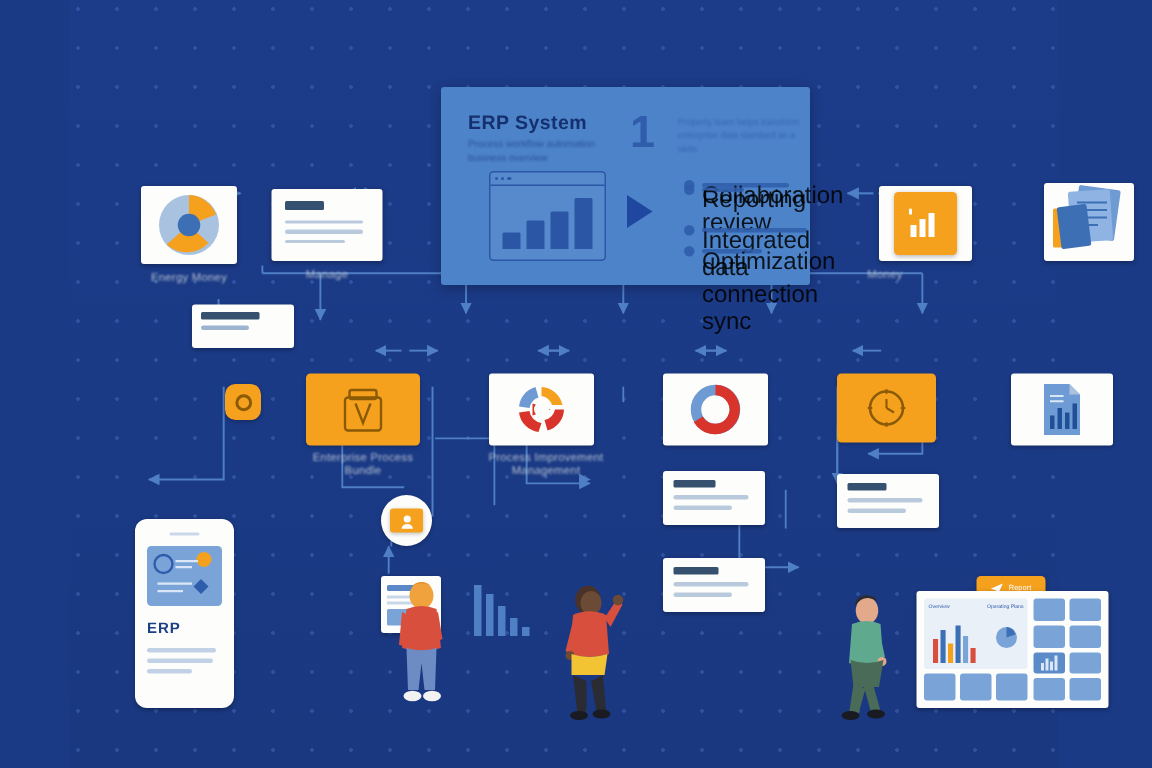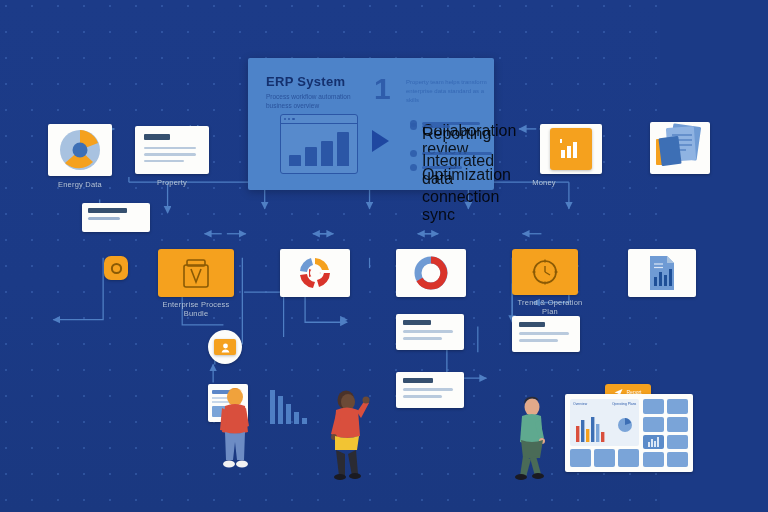--- a/index.html
+++ b/index.html
@@ -7,20 +7,21 @@
     width:768px;height:512px;overflow:hidden;
     background:#1b3a86;
     font-family:"Liberation Sans", sans-serif;
     position:relative;
   }
   #stage{
     position:absolute;inset:0;width:660px;height:512px;
     background:
       radial-gradient(circle at 6px 6px, rgba(90,140,220,.30) 1.1px, transparent 1.4px) 0 0/26px 26px,
       linear-gradient(180deg,#1c3b88 0%, #1b3a86 55%, #1a3880 100%);
+    margin-left: 46px;
   }
   .node{position:absolute;box-sizing:border-box;}
 
   
   .card{
     background:#fdfdfb;border-radius:2px;
     box-shadow:0 1px 3px rgba(0,0,0,.30);
     display:flex;align-items:center;justify-content:center;
     overflow:hidden;
   }
@@ -207,29 +208,29 @@
   </div>
 
   <div class="node card" style="left:48px;top:124px;width:64px;height:52px;">
     <svg width="50" height="50" viewBox="0 0 50 50">
       <circle cx="25" cy="25" r="20" fill="#a8c2e0"></circle>
       <path d="M25 25 L25 5 A20 20 0 0 1 43 18 Z" fill="#f5a11e"></path>
       <path d="M25 25 L10 38 A20 20 0 0 0 38 37 Z" fill="#f5a11e"></path>
       <circle cx="25" cy="25" r="7.5" fill="#3d6fb5"></circle>
     </svg>
   </div>
-  <div class="cap" style="left:40px;top:180px;width:80px;">Energy Data</div>
+  <div class="cap" style="left:40px;top:180px;width:80px;">Energy Money</div>
 
   <div class="node card doccard" style="left:135px;top:126px;width:74px;height:48px;">
     <div class="h"></div>
     <div class="l m"></div>
     <div class="l m"></div>
     <div class="l s"></div>
   </div>
-  <div class="cap" style="left:132px;top:178px;width:80px;">Property</div>
+  <div class="cap" style="left:132px;top:178px;width:80px;">Manage</div>
 
   <div class="node card" style="left:540px;top:124px;width:62px;height:50px;">
     <div class="tile-orange" style="width:42px;height:42px;">
       <svg width="24" height="20" viewBox="0 0 24 20">
         <rect x="2" y="11" width="4" height="8" fill="#fff"></rect>
         <rect x="8" y="7" width="4" height="12" fill="#fff"></rect>
         <rect x="14" y="3" width="4" height="16" fill="#fff"></rect>
         <rect x="1" y="0" width="2" height="4" fill="#fff"></rect>
       </svg>
     </div>
@@ -275,20 +276,22 @@
   <div class="node card" style="left:280px;top:249px;width:70px;height:48px;">
     <svg width="40" height="40" viewBox="0 0 40 40">
       <path d="M20 5 A15 15 0 0 1 34 17 L27 17 A9 9 0 0 0 20 11 Z" fill="#f5a11e"></path>
       <path d="M35 20 A15 15 0 0 1 24 34 L22 27 A9 9 0 0 0 29 20 Z" fill="#d9342b"></path>
       <path d="M18 35 A15 15 0 0 1 5 22 L12 21 A9 9 0 0 0 20 29 Z" fill="#d9342b"></path>
       <path d="M5 18 A15 15 0 0 1 16 5 L18 12 A9 9 0 0 0 12 19 Z" fill="#6f9bd4"></path>
       <path d="M14 16 L26 20 L14 24 Z" fill="#d9342b"></path>
       <circle cx="20" cy="20" r="5" fill="#fdfdfb"></circle>
     </svg>
   </div>
+  <div class="cap" style="left:272px;top:300px;width:92px;">Process Improvement
+Management</div>
 
   <div class="node card" style="left:396px;top:249px;width:70px;height:48px;">
     <svg width="40" height="40" viewBox="0 0 40 40">
       <circle cx="20" cy="20" r="13" fill="none" stroke="#6f9bd4" stroke-width="7"></circle>
       <path d="M20 7 A13 13 0 1 1 8.5 26.5" fill="none" stroke="#d9342b" stroke-width="7"></path>
     </svg>
   </div>
 
   <div class="node tile-orange" style="left:512px;top:249px;width:66px;height:46px;">
     <svg width="32" height="32" viewBox="0 0 32 32">
@@ -296,22 +299,20 @@
       <g stroke="#8a5a05" stroke-width="1.4">
         <line x1="16" y1="3.5" x2="16" y2="6.5"></line>
           <line x1="16" y1="25.5" x2="16" y2="28.5"></line>
         <line x1="3.5" y1="16" x2="6.5" y2="16"></line>
           <line x1="25.5" y1="16" x2="28.5" y2="16"></line>
         <line x1="16" y1="16" x2="16" y2="10"></line>
           <line x1="16" y1="16" x2="21" y2="19"></line>
       </g>
     </svg>
   </div>
-  <div class="cap" style="left:504px;top:298px;width:92px;">Trend &amp; Operation
-Plan</div>
 
   <div class="node card" style="left:628px;top:249px;width:68px;height:48px;">
     <svg width="36" height="40" viewBox="0 0 36 40">
       <path d="M6 3 h17 l7 7 v27 h-24 z" fill="#6f9bd4"></path>
       <path d="M23 3 v7 h7 z" fill="#a8c2e0"></path>
       <g fill="#1e4f97">
         <rect x="10" y="24" width="3" height="9"></rect>
           <rect x="15" y="19" width="3" height="14"></rect>
         <rect x="20" y="22" width="3" height="11"></rect>
           <rect x="25" y="16" width="3" height="17"></rect>
@@ -343,20 +344,40 @@
 
   <div class="node" style="left:208px;top:330px;width:34px;height:34px;border-radius:50%;background:#fdfdfb;display:flex;align-items:center;justify-content:center;box-shadow:0 1px 3px rgba(0,0,0,.25);">
     <div class="tile-orange" style="width:22px;height:16px;border-radius:2px;">
       <svg width="11" height="11" viewBox="0 0 11 11">
         <circle cx="5.5" cy="4" r="2.4" fill="#fff"></circle>
         <path d="M1.6 10.5 A4 4 0 0 1 9.4 10.5 Z" fill="#fff"></path>
       </svg>
     </div>
   </div>
 
+  <div class="node card" style="left:44px;top:346px;width:66px;height:126px;border-radius:8px;flex-direction:column;align-items:stretch;padding:9px 8px;justify-content:flex-start;">
+    <div style="width:20px;height:2px;background:#c9d7e8;border-radius:2px;margin:0 auto 7px;"></div>
+    <div style="height:40px;background:#7aa4d8;border-radius:3px;position:relative;overflow:hidden;">
+      <svg width="50" height="40" viewBox="0 0 50 40" style="position:absolute;left:0;top:0">
+        <circle cx="11" cy="12" r="6" fill="none" stroke="#2f5dab" stroke-width="1.6"></circle>
+        <circle cx="38" cy="9" r="5" fill="#f5a11e"></circle>
+        <g stroke="#dbe7f6" stroke-width="1.5">
+          <line x1="19" y1="10" x2="34" y2="10"></line>
+            <line x1="19" y1="14" x2="30" y2="14"></line>
+          <line x1="7" y1="25" x2="30" y2="25"></line>
+            <line x1="7" y1="30" x2="24" y2="30"></line>
+        </g>
+        <path d="M36 22 l5 5 -5 5 -5 -5 z" fill="#2f5dab"></path>
+      </svg>
+    </div>
+    <div class="lbl-erp" style="position:static;margin:10px 0 7px;">ERP</div>
+    <div class="l m" style="height:3px;background:#c2d2e6;border-radius:2px;margin-bottom:4px;width:92%"></div>
+    <div class="l m" style="height:3px;background:#c2d2e6;border-radius:2px;margin-bottom:4px;width:88%"></div>
+    <div class="l s" style="height:3px;background:#c2d2e6;border-radius:2px;width:60%"></div>
+  </div>
 
   <svg class="node" style="left:266px;top:382px;" width="52" height="52" viewBox="0 0 52 52">
     <g fill="#4f7fc4">
       <rect x="4" y="8" width="5" height="34"></rect>
       <rect x="12" y="14" width="5" height="28"></rect>
       <rect x="20" y="22" width="5" height="20"></rect>
       <rect x="28" y="30" width="5" height="12"></rect>
       <rect x="36" y="36" width="5" height="6"></rect>
     </g>
   </svg>

